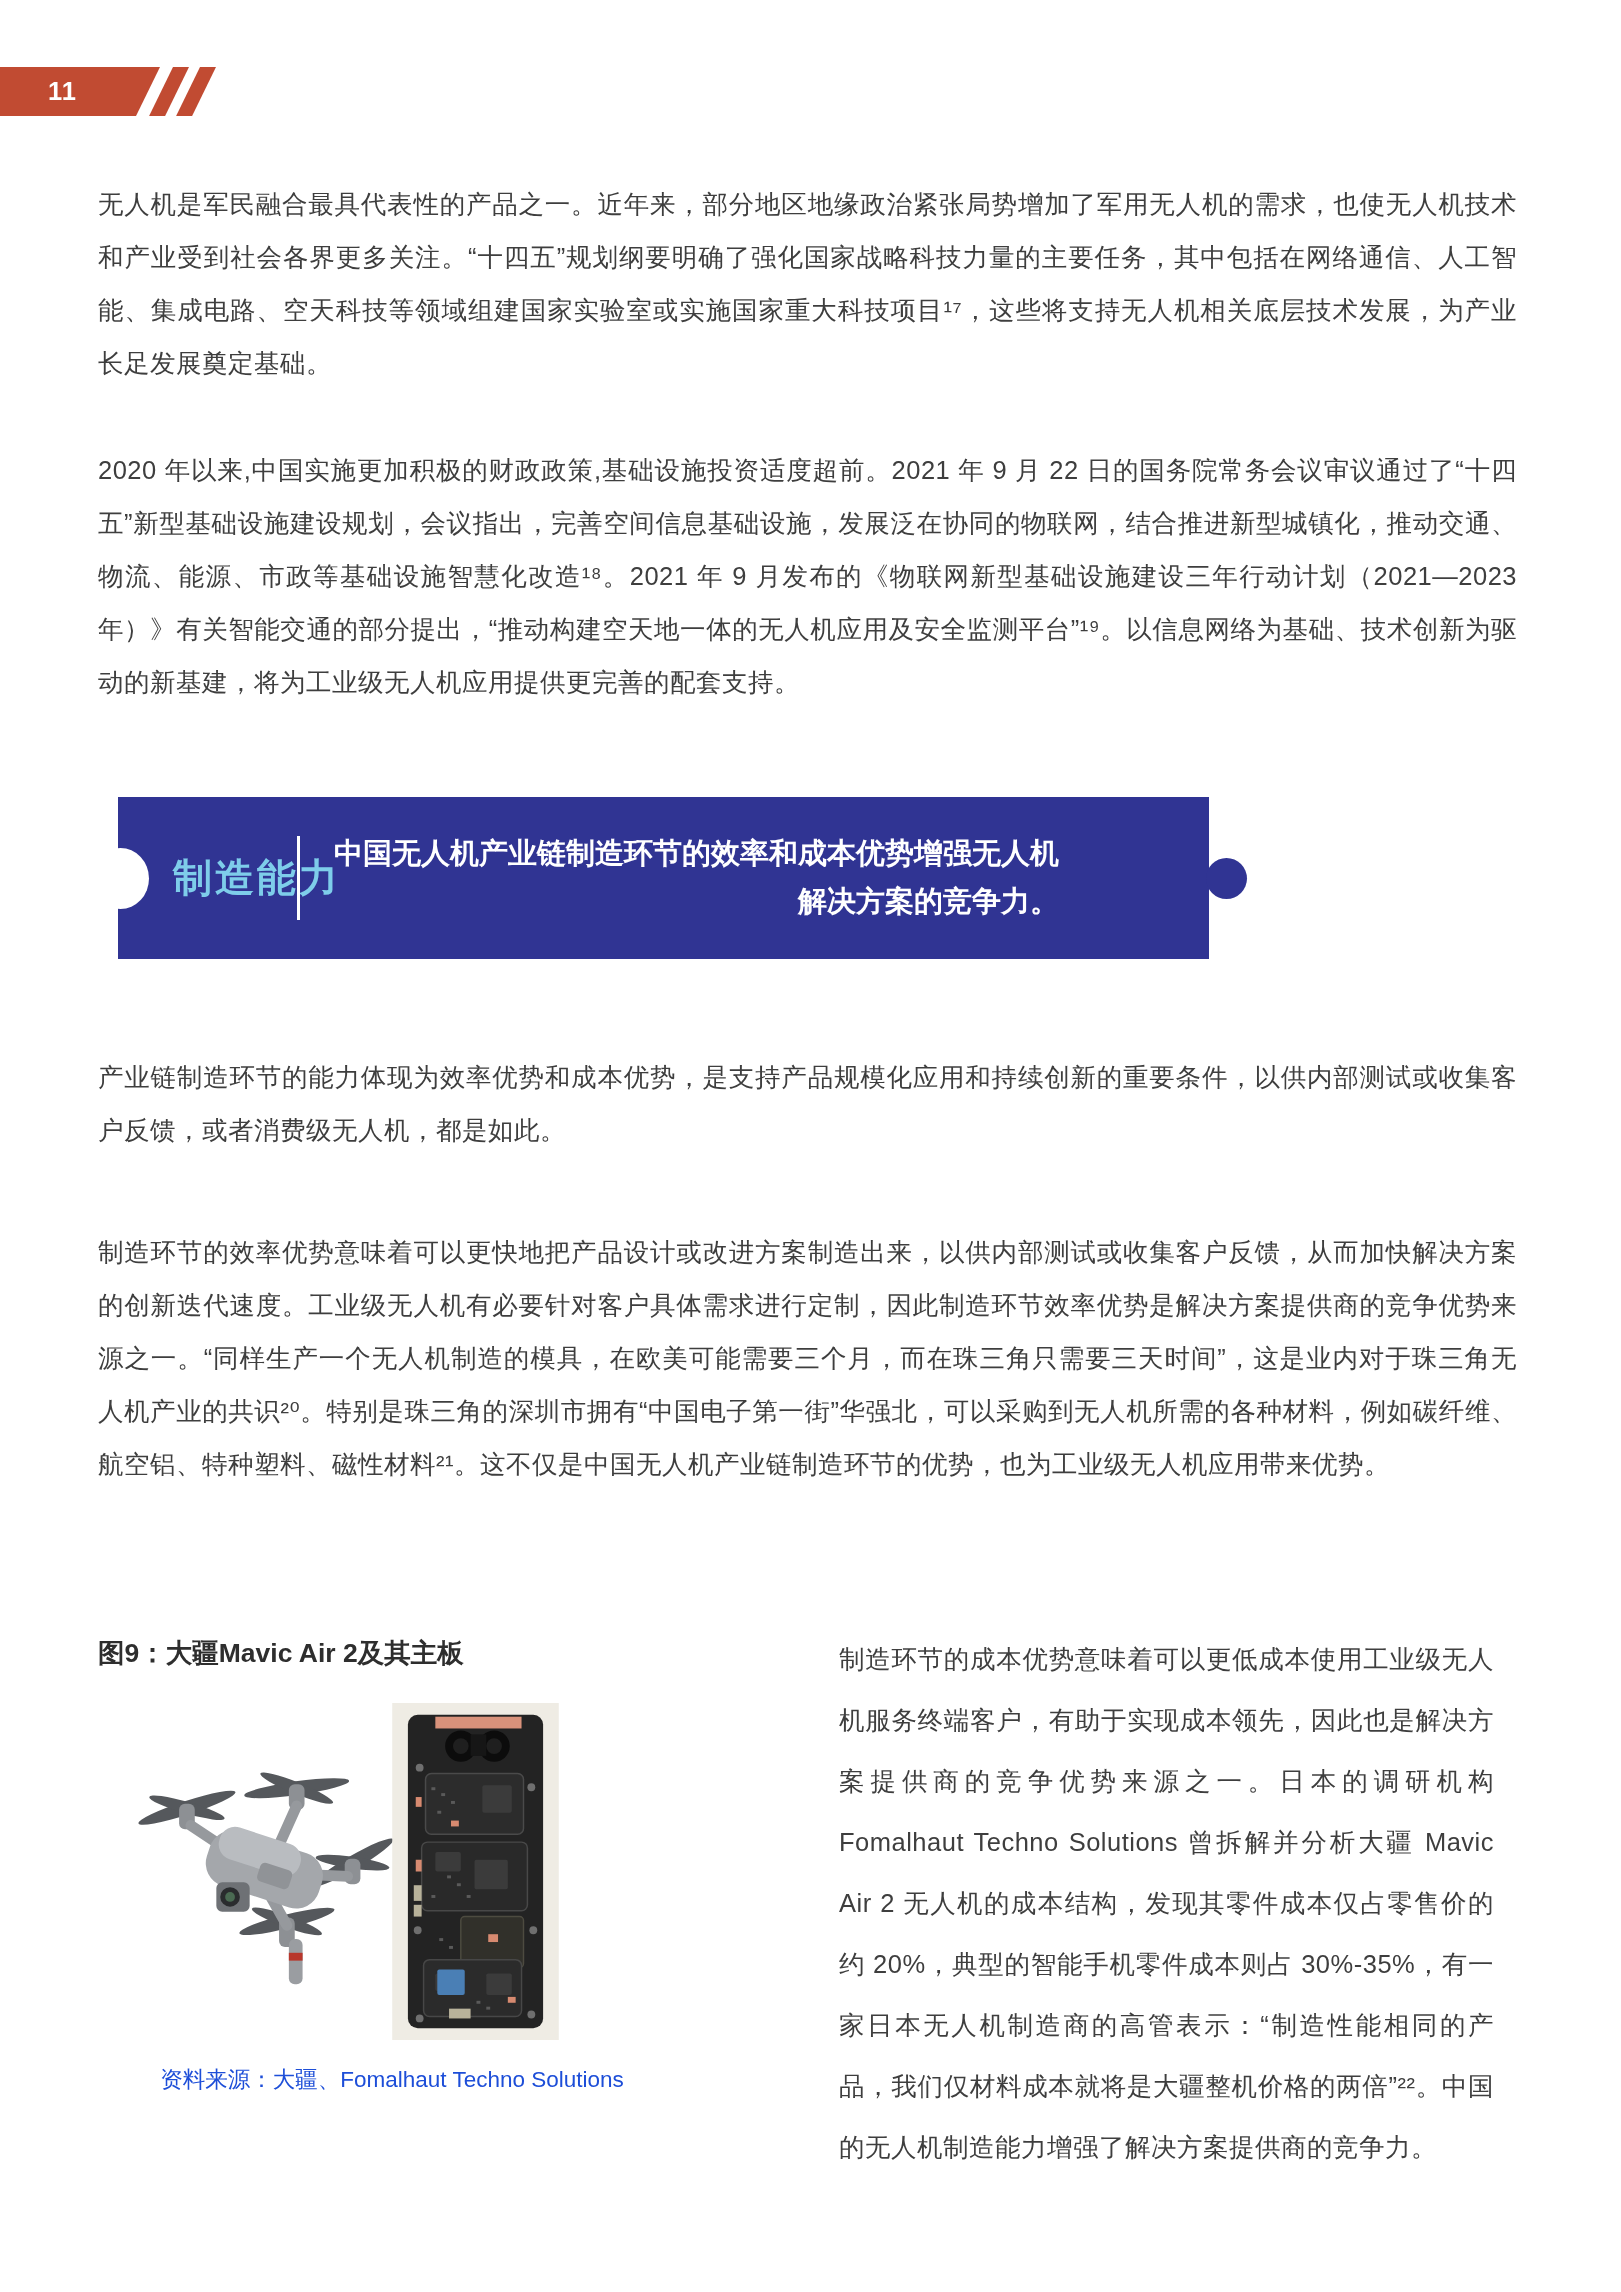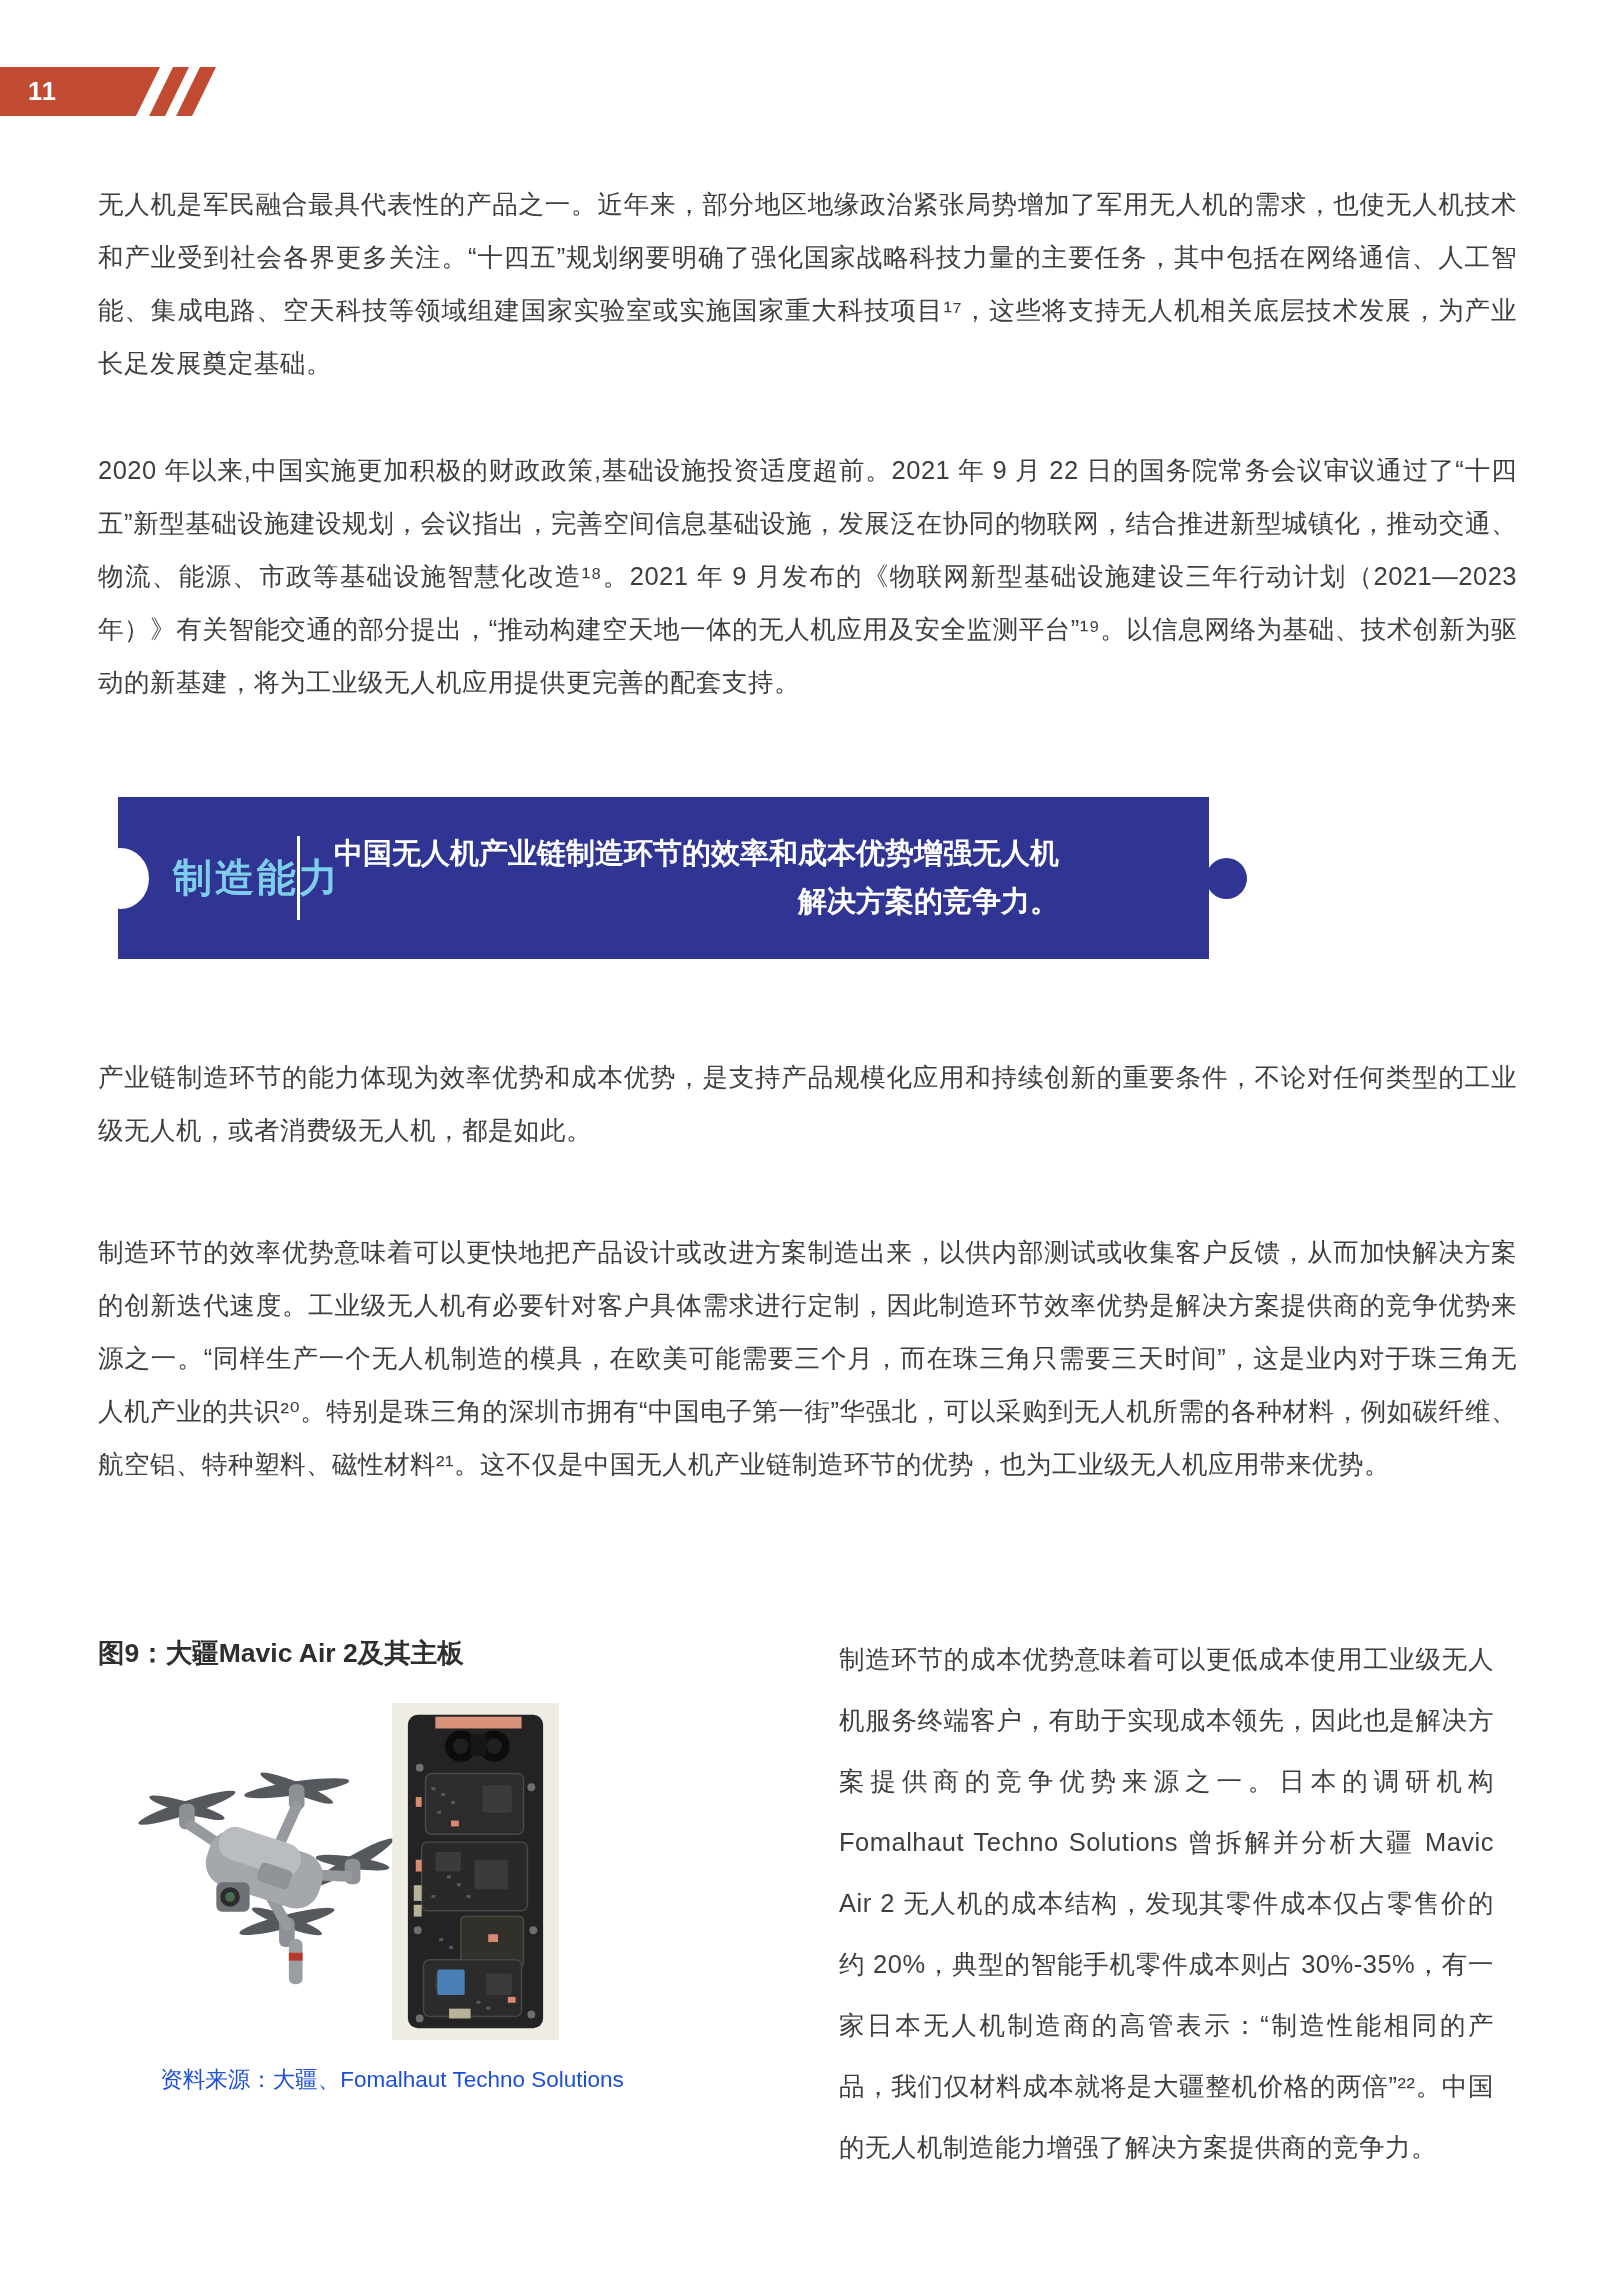--- a/index.html
+++ b/index.html
@@ -12,21 +12,21 @@
   }
   
   .page-tab{position:absolute;left:0;top:67px;width:255px;height:49px;}
   .tab-main{
     position:absolute;left:0;top:0;width:167px;height:49px;
     background:var(--red);
     clip-path:polygon(0 0,160px 0,136px 100%,0 100%);
     color:#ffffff;font-weight:bold;font-size:25.5px;
     display:flex;align-items:center;
   }
-  .tab-main span{margin-left:28px;letter-spacing:1px;}
+  .tab-main span{margin-left:48px;letter-spacing:1px;}
   .tab-stripe{
     position:absolute;top:0;width:15.7px;height:49px;background:var(--red);
     transform:skewX(-26deg);transform-origin:top left;
   }
   .s1{left:173px;} .s2{left:200px;}
   
   .body{
     position:absolute;margin:0;
     color:#3e3e3e;font-size:25.5px;line-height:53px;
     text-align:justify;letter-spacing:0.5px;
@@ -100,21 +100,21 @@
 
   <div class="banner">
     <div class="notch-left"></div>
     <div class="knob-neck"></div>
     <div class="knob-right"></div>
     <div class="banner-label">制造能力</div>
     <div class="banner-divider"></div>
     <div class="banner-statement">中国无人机产业链制造环节的效率和成本优势增强无人机解决方案的竞争力。</div>
   </div>
 
-  <p class="body para3">产业链制造环节的能力体现为效率优势和成本优势，是支持产品规模化应用和持续创新的重要条件，不论对任何类型的工业级无人机，或者消费级无人机，都是如此。</p>
+  <p class="body para3">产业链制造环节的能力体现为效率优势和成本优势，是支持产品规模化应用和持续创新的重要条件，以供内部测试或收集客户反馈，或者消费级无人机，都是如此。</p>
   <p class="body para4">制造环节的效率优势意味着可以更快地把产品设计或改进方案制造出来，以供内部测试或收集客户反馈，从而加快解决方案的创新迭代速度。工业级无人机有必要针对客户具体需求进行定制，因此制造环节效率优势是解决方案提供商的竞争优势来源之一。“同样生产一个无人机制造的模具，在欧美可能需要三个月，而在珠三角只需要三天时间”，这是业内对于珠三角无人机产业的共识²⁰。特别是珠三角的深圳市拥有“中国电子第一街”华强北，可以采购到无人机所需的各种材料，例如碳纤维、航空铝、特种塑料、磁性材料²¹。这不仅是中国无人机产业链制造环节的优势，也为工业级无人机应用带来优势。</p>
 
   <div class="fig-caption">图9：大疆Mavic Air 2及其主板</div>
 
   <div class="fig-drone">
     <svg width="271" height="245" viewBox="0 0 276 250" xmlns="http://www.w3.org/2000/svg">
 
       <g fill="#55585c">
         <ellipse cx="66" cy="62" rx="52" ry="7" transform="rotate(-18 66 62)"></ellipse>
         <ellipse cx="66" cy="62" rx="40" ry="6" transform="rotate(16 66 62)"></ellipse>

